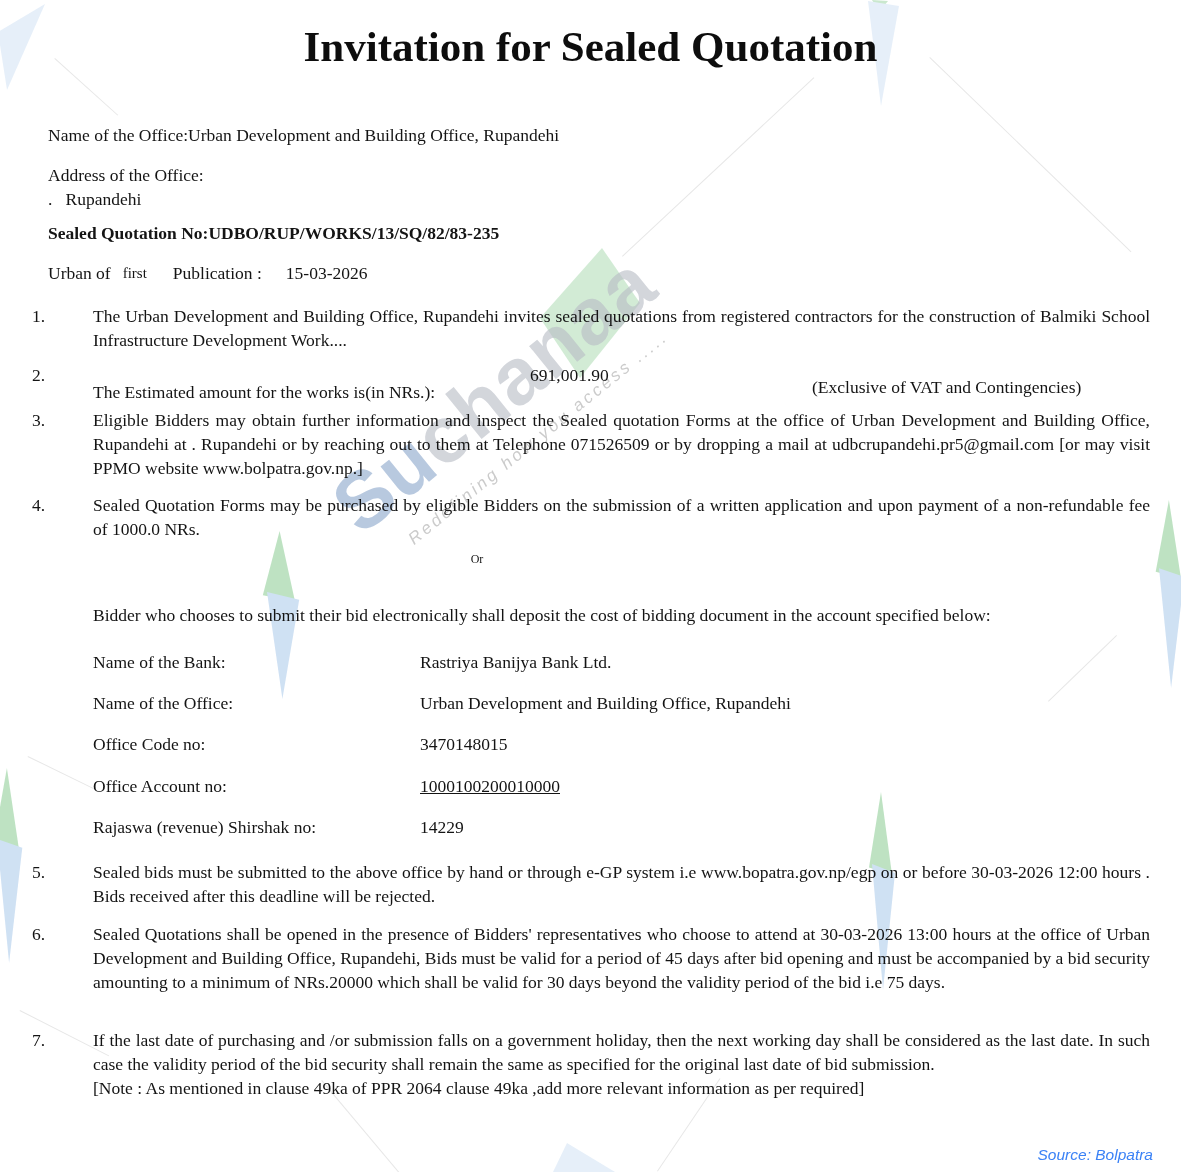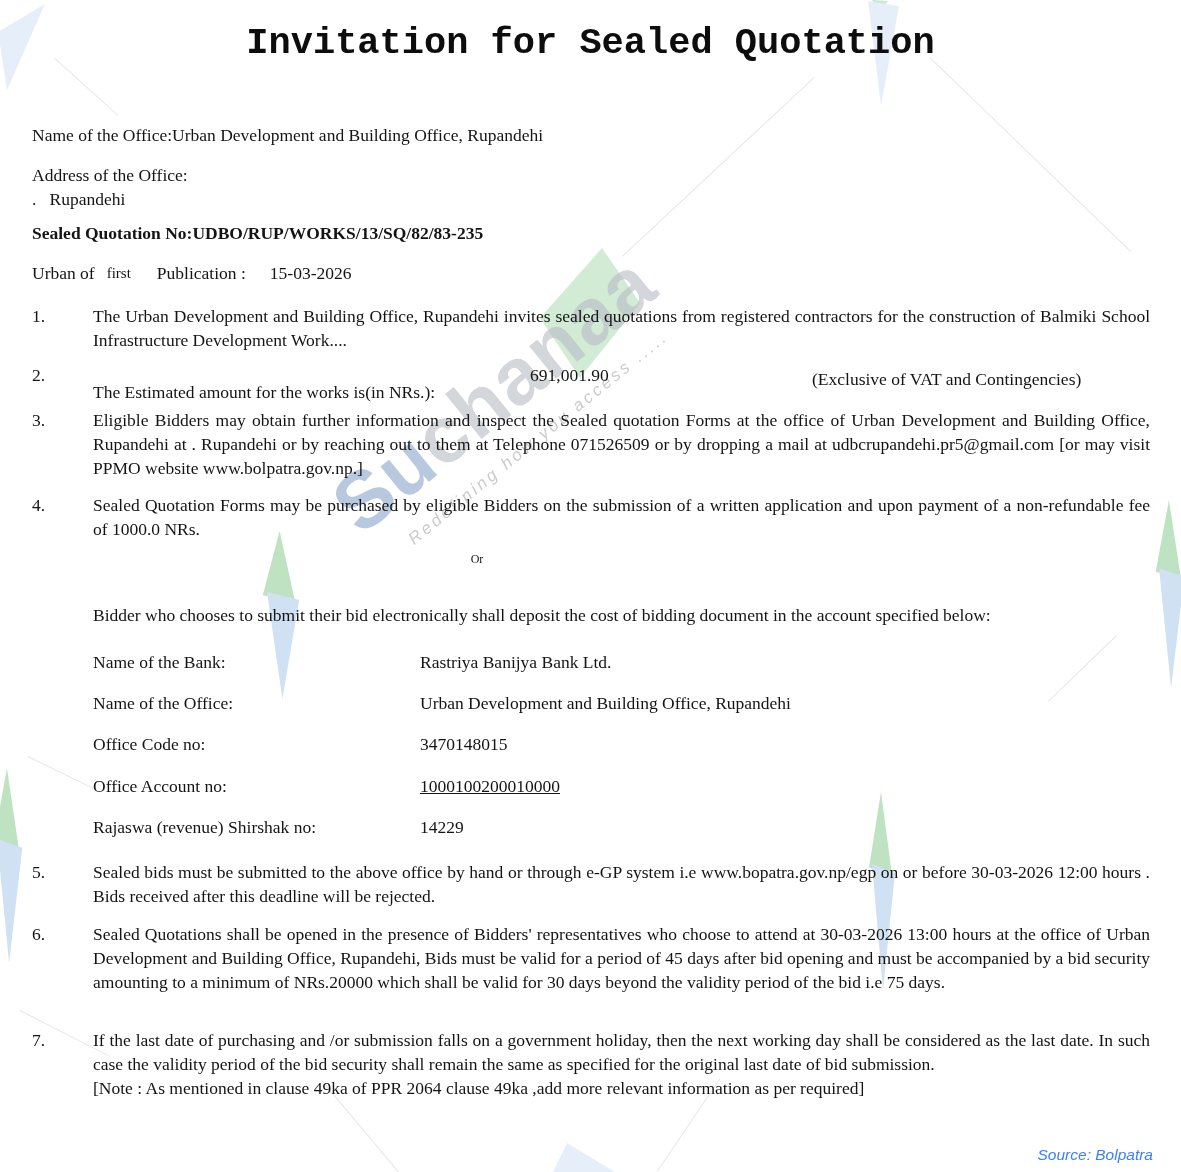--- a/index.html
+++ b/index.html
@@ -34,34 +34,34 @@
   .wm-rest{color:#b9bdc6;}
   .wm-tagline{
     font-family:"Liberation Sans", sans-serif;
     font-style:italic;font-size:17px;color:#c9c9c9;
     letter-spacing:3px;margin:6px 0 0 36px;opacity:.95;
   }
   
   .content{position:absolute;inset:0;z-index:2;}
   .title{
     position:absolute;left:0;top:22px;width:1181px;margin:0;
-    text-align:center;font-size:37px;font-weight:bold;
-    font-family:Liberation Mono, monospace;color:#0d0d0d;
-  }
-  .field{position:absolute;left:32px;font-size:17.5px;line-height:22px;}
+    text-align:center;font-size:43px;font-weight:bold;
+    font-family:Liberation Serif, serif;color:#0d0d0d;
+  }
+  .field{position:absolute;left:48px;font-size:17.5px;line-height:22px;}
   .pre{white-space:pre;}
   .date-word{font-size:15px;margin-left:12px;position:relative;top:-1px;}
   .date-label{margin-left:26px;}
   .date-value{margin-left:24px;}
   .item{position:absolute;left:32px;width:1118px;font-size:17.5px;line-height:24px;}
   .item-num{position:absolute;left:0;top:0;}
   .item-text{margin-left:61px;width:1057px;text-align:justify;}
   .item-note{margin-left:61px;width:1057px;text-align:left;}
   .amount{position:absolute;left:498px;top:0;}
-  .vat-note{position:absolute;left:780px;top:4px;}
+  .vat-note{position:absolute;left:780px;top:12px;}
   .or-sep{position:absolute;left:447px;top:552px;width:60px;text-align:center;font-size:12px;}
   .plain-line{position:absolute;left:93px;font-size:17.5px;line-height:24px;}
   .bank-row{position:absolute;left:93px;font-size:17.5px;line-height:22px;}
   .bank-label{display:inline-block;width:327px;}
   .source{
     position:absolute;right:28px;top:1146px;
     font-family:"Liberation Sans", sans-serif;
     font-style:italic;font-size:15.5px;color:#3b82f6;
   }
 </style>

